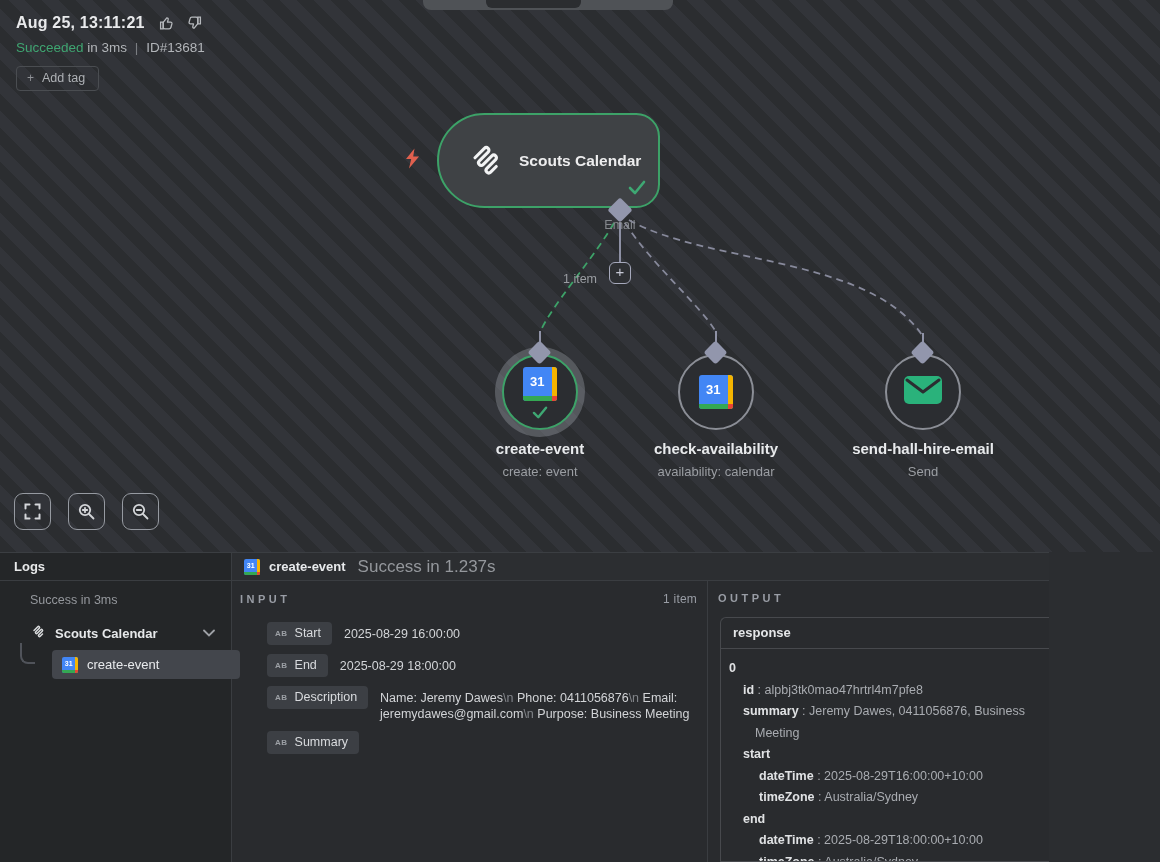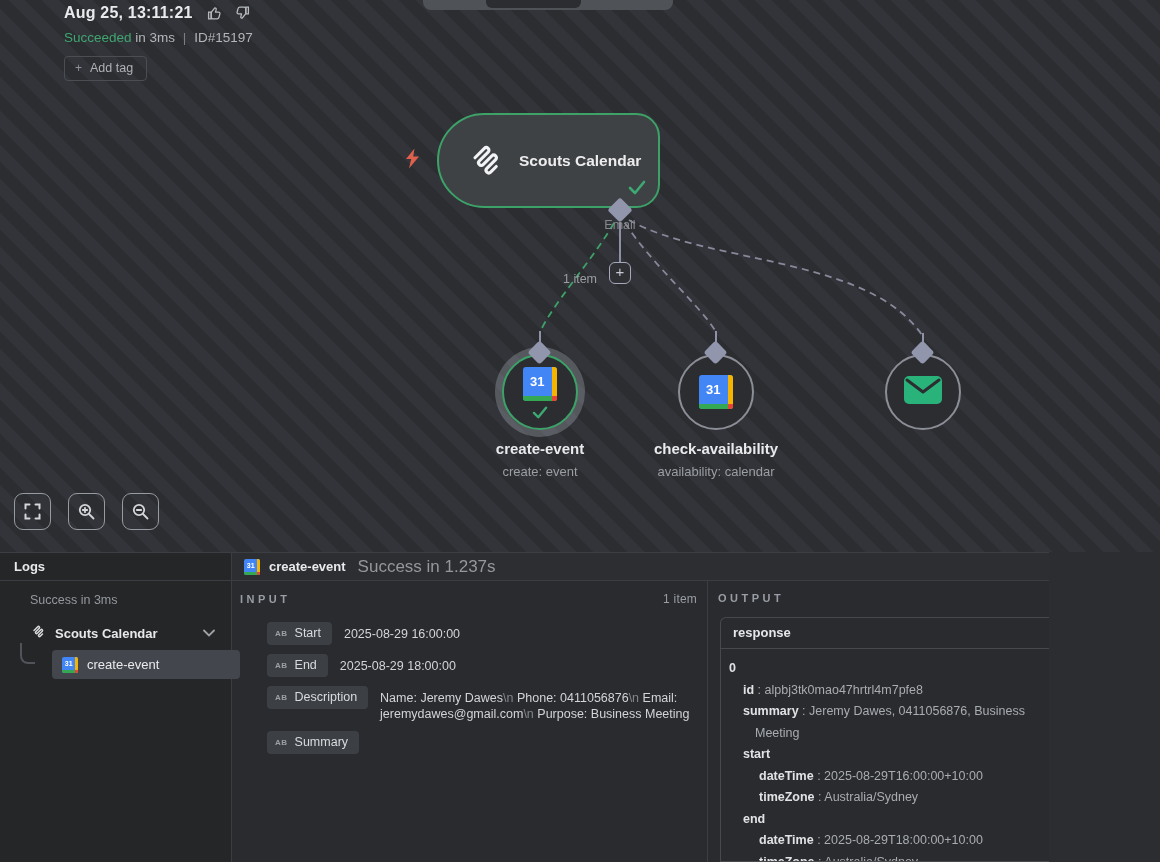--- a/index.html
+++ b/index.html
@@ -4,21 +4,21 @@
 <style>
   * { margin:0; padding:0; box-sizing:border-box; }
   html,body { width:1160px; height:862px; overflow:hidden; background:#2b2d30;
     font-family:"Liberation Sans","DejaVu Sans",sans-serif; }
   .app { position:relative; width:1160px; height:862px; }
 
   
   .canvas { position:relative; width:1160px; height:552px; overflow:hidden;
     background:repeating-linear-gradient(45deg,#2b2d30 0 12px,#323439 12px 24px); }
 
-  .exec-header { position:absolute; left:16px; top:4px; z-index:6;margin-left:48px; }
+  .exec-header { position:absolute; left:16px; top:14px; z-index:6; }
   .exec-title-row { display:flex; align-items:center; gap:13px; }
   .exec-title { font-size:16px; font-weight:bold; color:#e9eaec; letter-spacing:.2px; }
   .thumb-btn { display:inline-flex; cursor:pointer; }
   .exec-status-row { margin-top:8px; font-size:13.5px; color:#b2b5b9; }
   .status-green { color:#3fa571; }
   .pipe { color:#7b7e82; margin:0 4px; }
   .add-tag { margin-top:11px; display:inline-flex; align-items:center; gap:8px;
     padding:4px 13px 5px 10px; background:transparent; border:1px solid #4a4d51;
     border-radius:4px; color:#aeb1b5; font-size:12.5px; cursor:pointer;
     font-family:inherit; }
@@ -168,21 +168,21 @@
           <svg width="16" height="16" viewBox="0 0 16 16" fill="none" stroke="#b6b9bd" stroke-width="1.3" style="transform:rotate(180deg)">
             <path d="M2.6 7.2h2.6v6.6H2.6z"></path>
             <path d="M5.2 13.1l1.3.7h4.7c.8 0 1.5-.5 1.7-1.3l1-3.6c.2-.9-.4-1.7-1.3-1.7H9.5l.7-2.8c.2-.9-.5-1.7-1.4-1.6L5.2 7.4z" stroke-linejoin="round"></path>
           </svg>
         </span>
       </div>
       <div class="exec-status-row">
         <span class="status-green">Succeeded</span>
         <span>in 3ms</span>
         <span class="pipe">|</span>
-        <span>ID#15197</span>
+        <span>ID#13681</span>
       </div>
       <button class="add-tag">
         <span class="plus">+</span>
         <span>Add tag</span>
       </button>
     </div>
 
     <svg class="connections" width="1160" height="552">
       <path d="M620 222 L620 262" stroke="#8d90a4" stroke-width="2" fill="none"></path>
       <path d="M614 223 C591 262 554 302 540 332" stroke="#3da268" stroke-width="1.8" stroke-dasharray="7 5" fill="none"></path>
@@ -253,20 +253,24 @@
 
     <div class="tool-circle circle-send">
       <span>
         <svg width="40" height="30" viewBox="0 0 40 30">
           <rect x="1" y="1" width="38" height="28" rx="5" fill="#2ab27b"></rect>
           <path d="M4 5 L20 17 L36 5" fill="none" stroke="#2b2d31" stroke-width="3" stroke-linecap="round" stroke-linejoin="round"></path>
         </svg>
       </span>
     </div>
     <div class="diamond node-diamond d-send"></div>
+    <div class="tool-label lbl-send">
+      <div class="tool-name">send-hall-hire-email</div>
+      <div class="tool-sub">Send</div>
+    </div>
 
     <div class="canvas-controls">
       <button class="canvas-btn">
         <svg width="17" height="17" viewBox="0 0 17 17" fill="none" stroke="#d4d6d9" stroke-width="2" stroke-linecap="round">
           <path d="M1.5 5.5 V1.5 H5.5"></path>
             <path d="M11.5 1.5 H15.5 V5.5"></path>
           <path d="M15.5 11.5 V15.5 H11.5"></path>
             <path d="M5.5 15.5 H1.5 V11.5"></path>
         </svg>
       </button>

